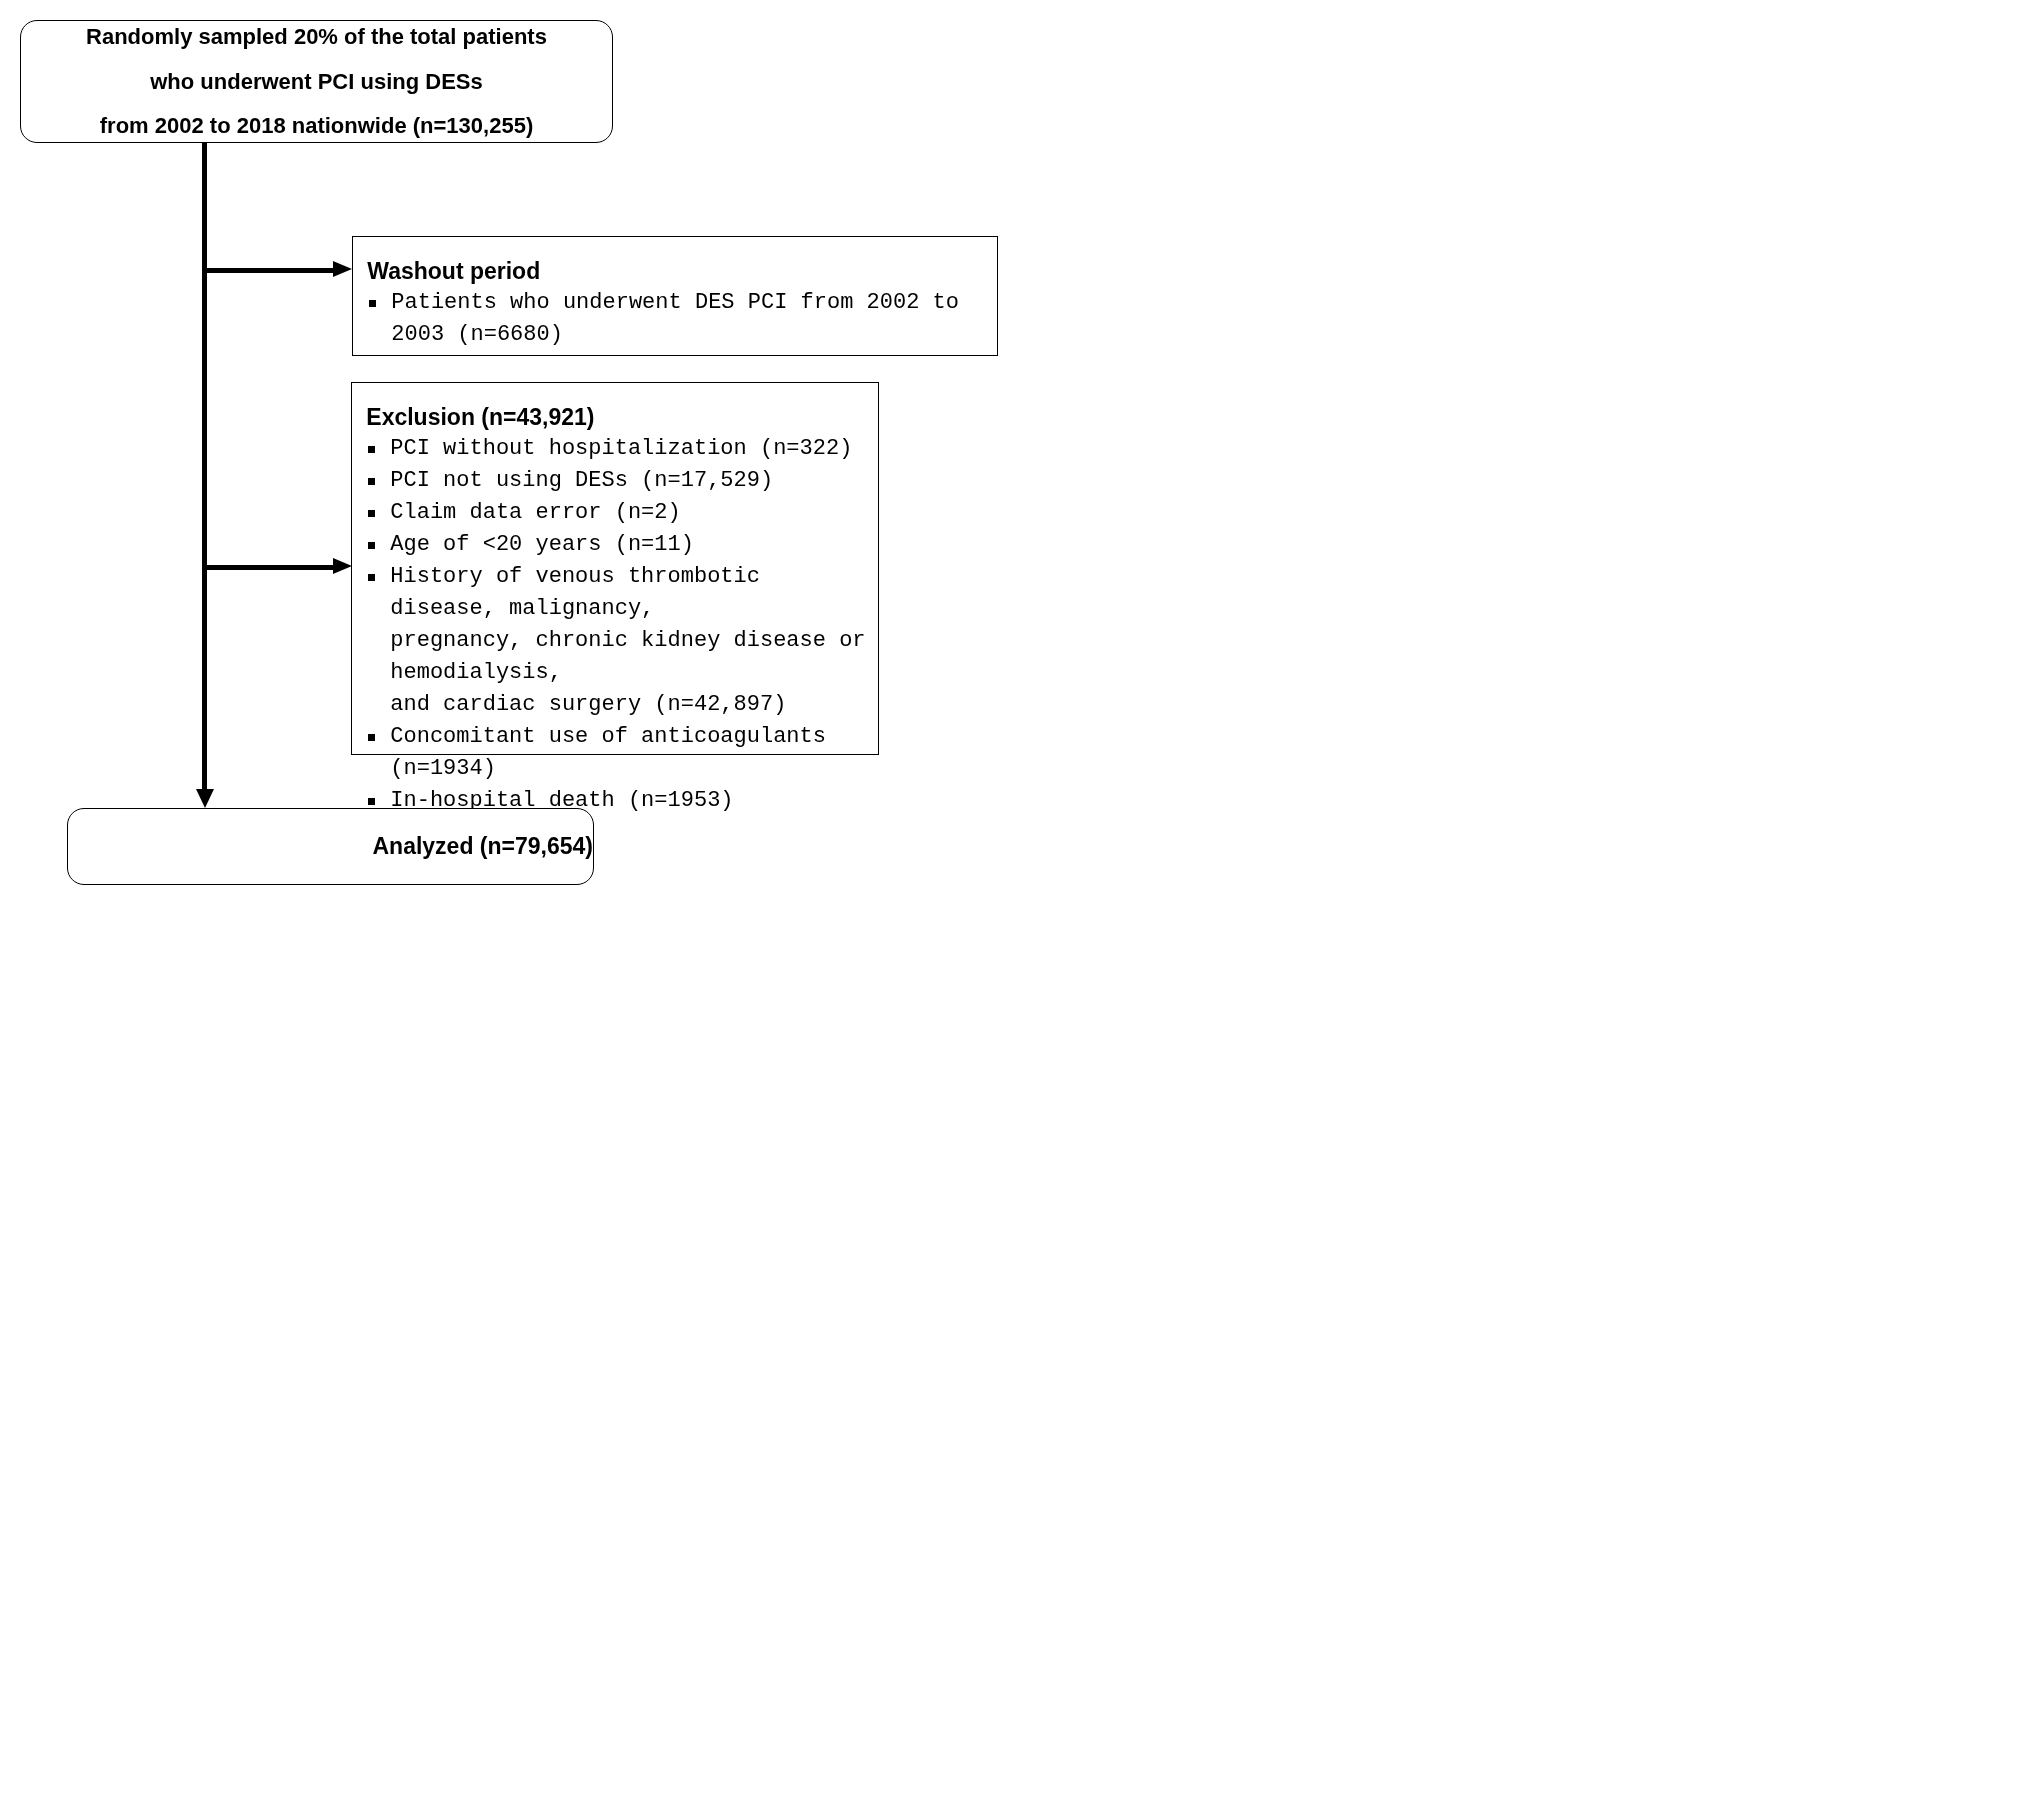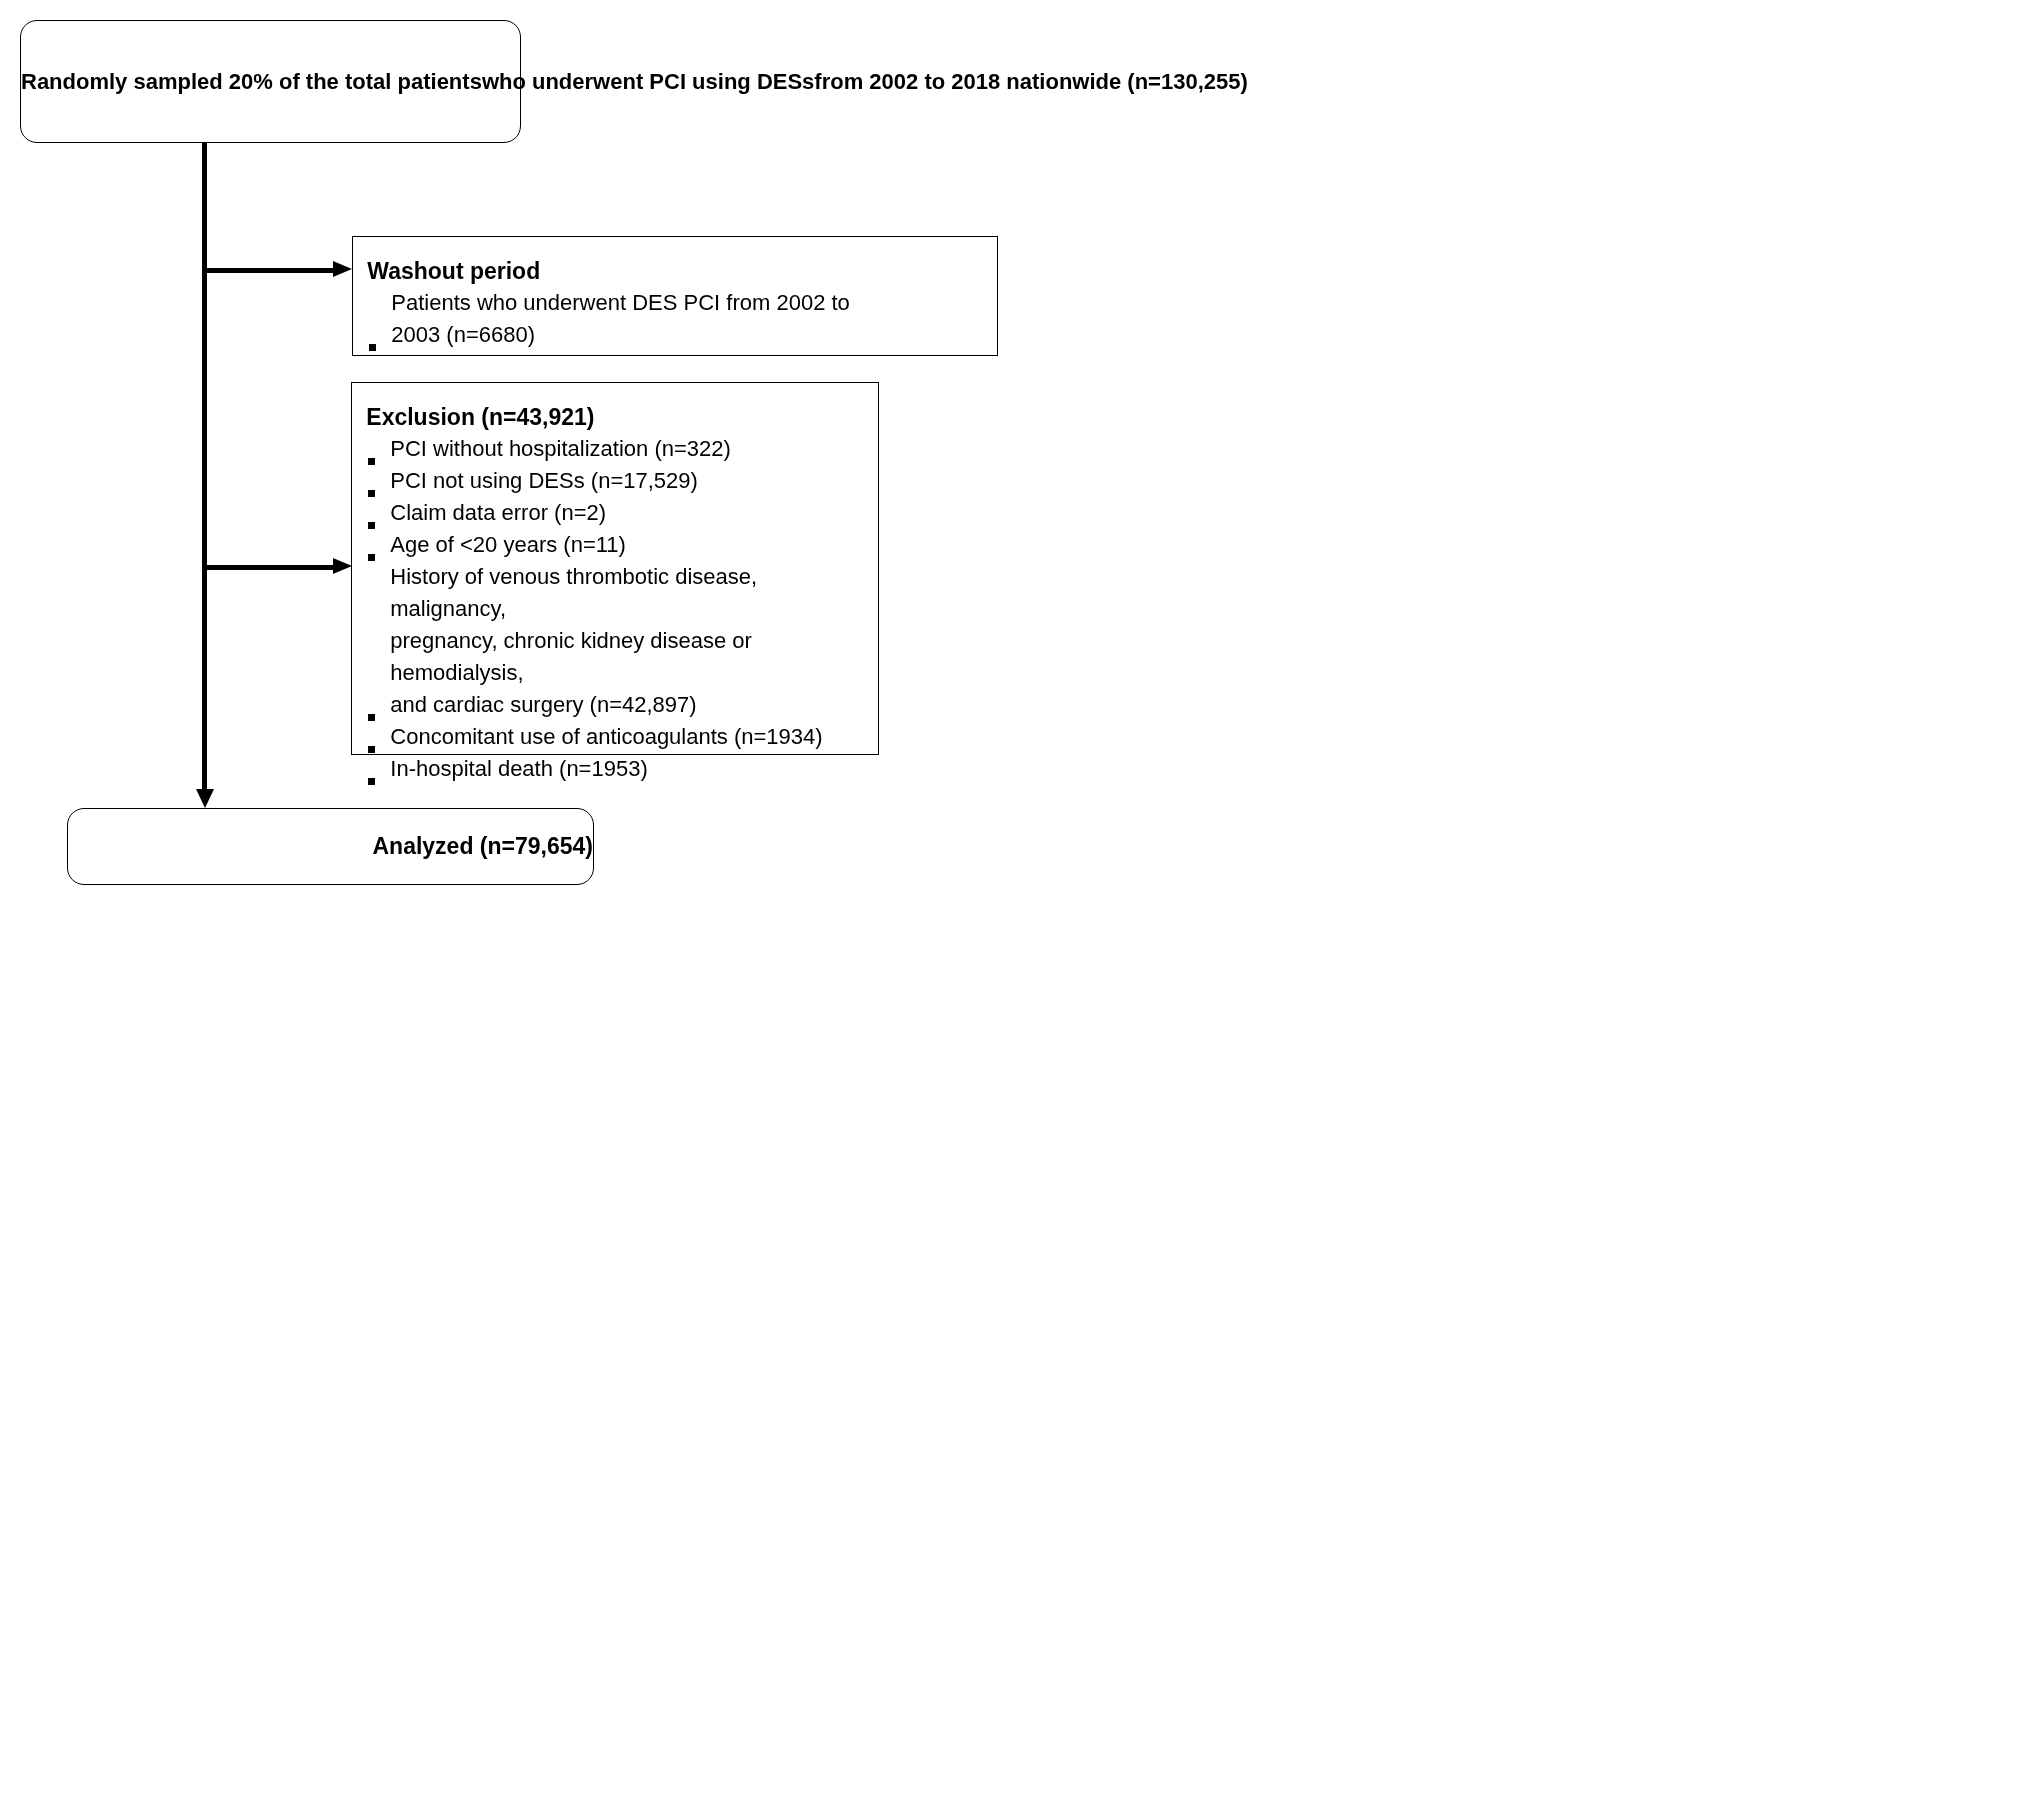--- a/index.html
+++ b/index.html
@@ -19,22 +19,22 @@
     position: absolute;
     background: #ffffff;
     border: 1.9px solid #000000;
     box-sizing: border-box;
   }
   .rounded { border-radius: 17px; }
 
   
   .start-box {
     left: 20px; top: 20px;
-    width: 501px; height: 123px;
-    display: flex; flex-direction: row;
+    width: 593px; height: 123px;
+    display: flex; flex-direction: column;
     align-items: center; justify-content: space-between;
     text-align: center;
   }
   .start-box .line {
     font-size: 22px; font-weight: bold; line-height: 32px;
     white-space: nowrap;
   }
 
   
   .washout-box {
@@ -45,21 +45,21 @@
   }
   .exclusion-box {
     left: 351px; top: 382px;
     width: 528px; height: 373px;
     padding: 18px 11.7px 0 14.3px;
   }
   .side-title {
     font-size: 23px; font-weight: bold; line-height: 32px;
   }
   .bullet-list { margin: 0; padding: 0; list-style: none; }
-  .bullet-row { display: flex; align-items: flex-end; }
+  .bullet-row { display: flex; align-items: flex-start; font-family: Liberation Mono, monospace; }
   .bullet-square {
     flex: 0 0 auto;
     width: 7.1px; height: 7.1px;
     margin: 13px 0 0 1.3px;
     background: #000000;
   }
   .bullet-text {
     margin-left: 15.6px;
     font-size: 22px; line-height: 32px;
     white-space: pre-line;

